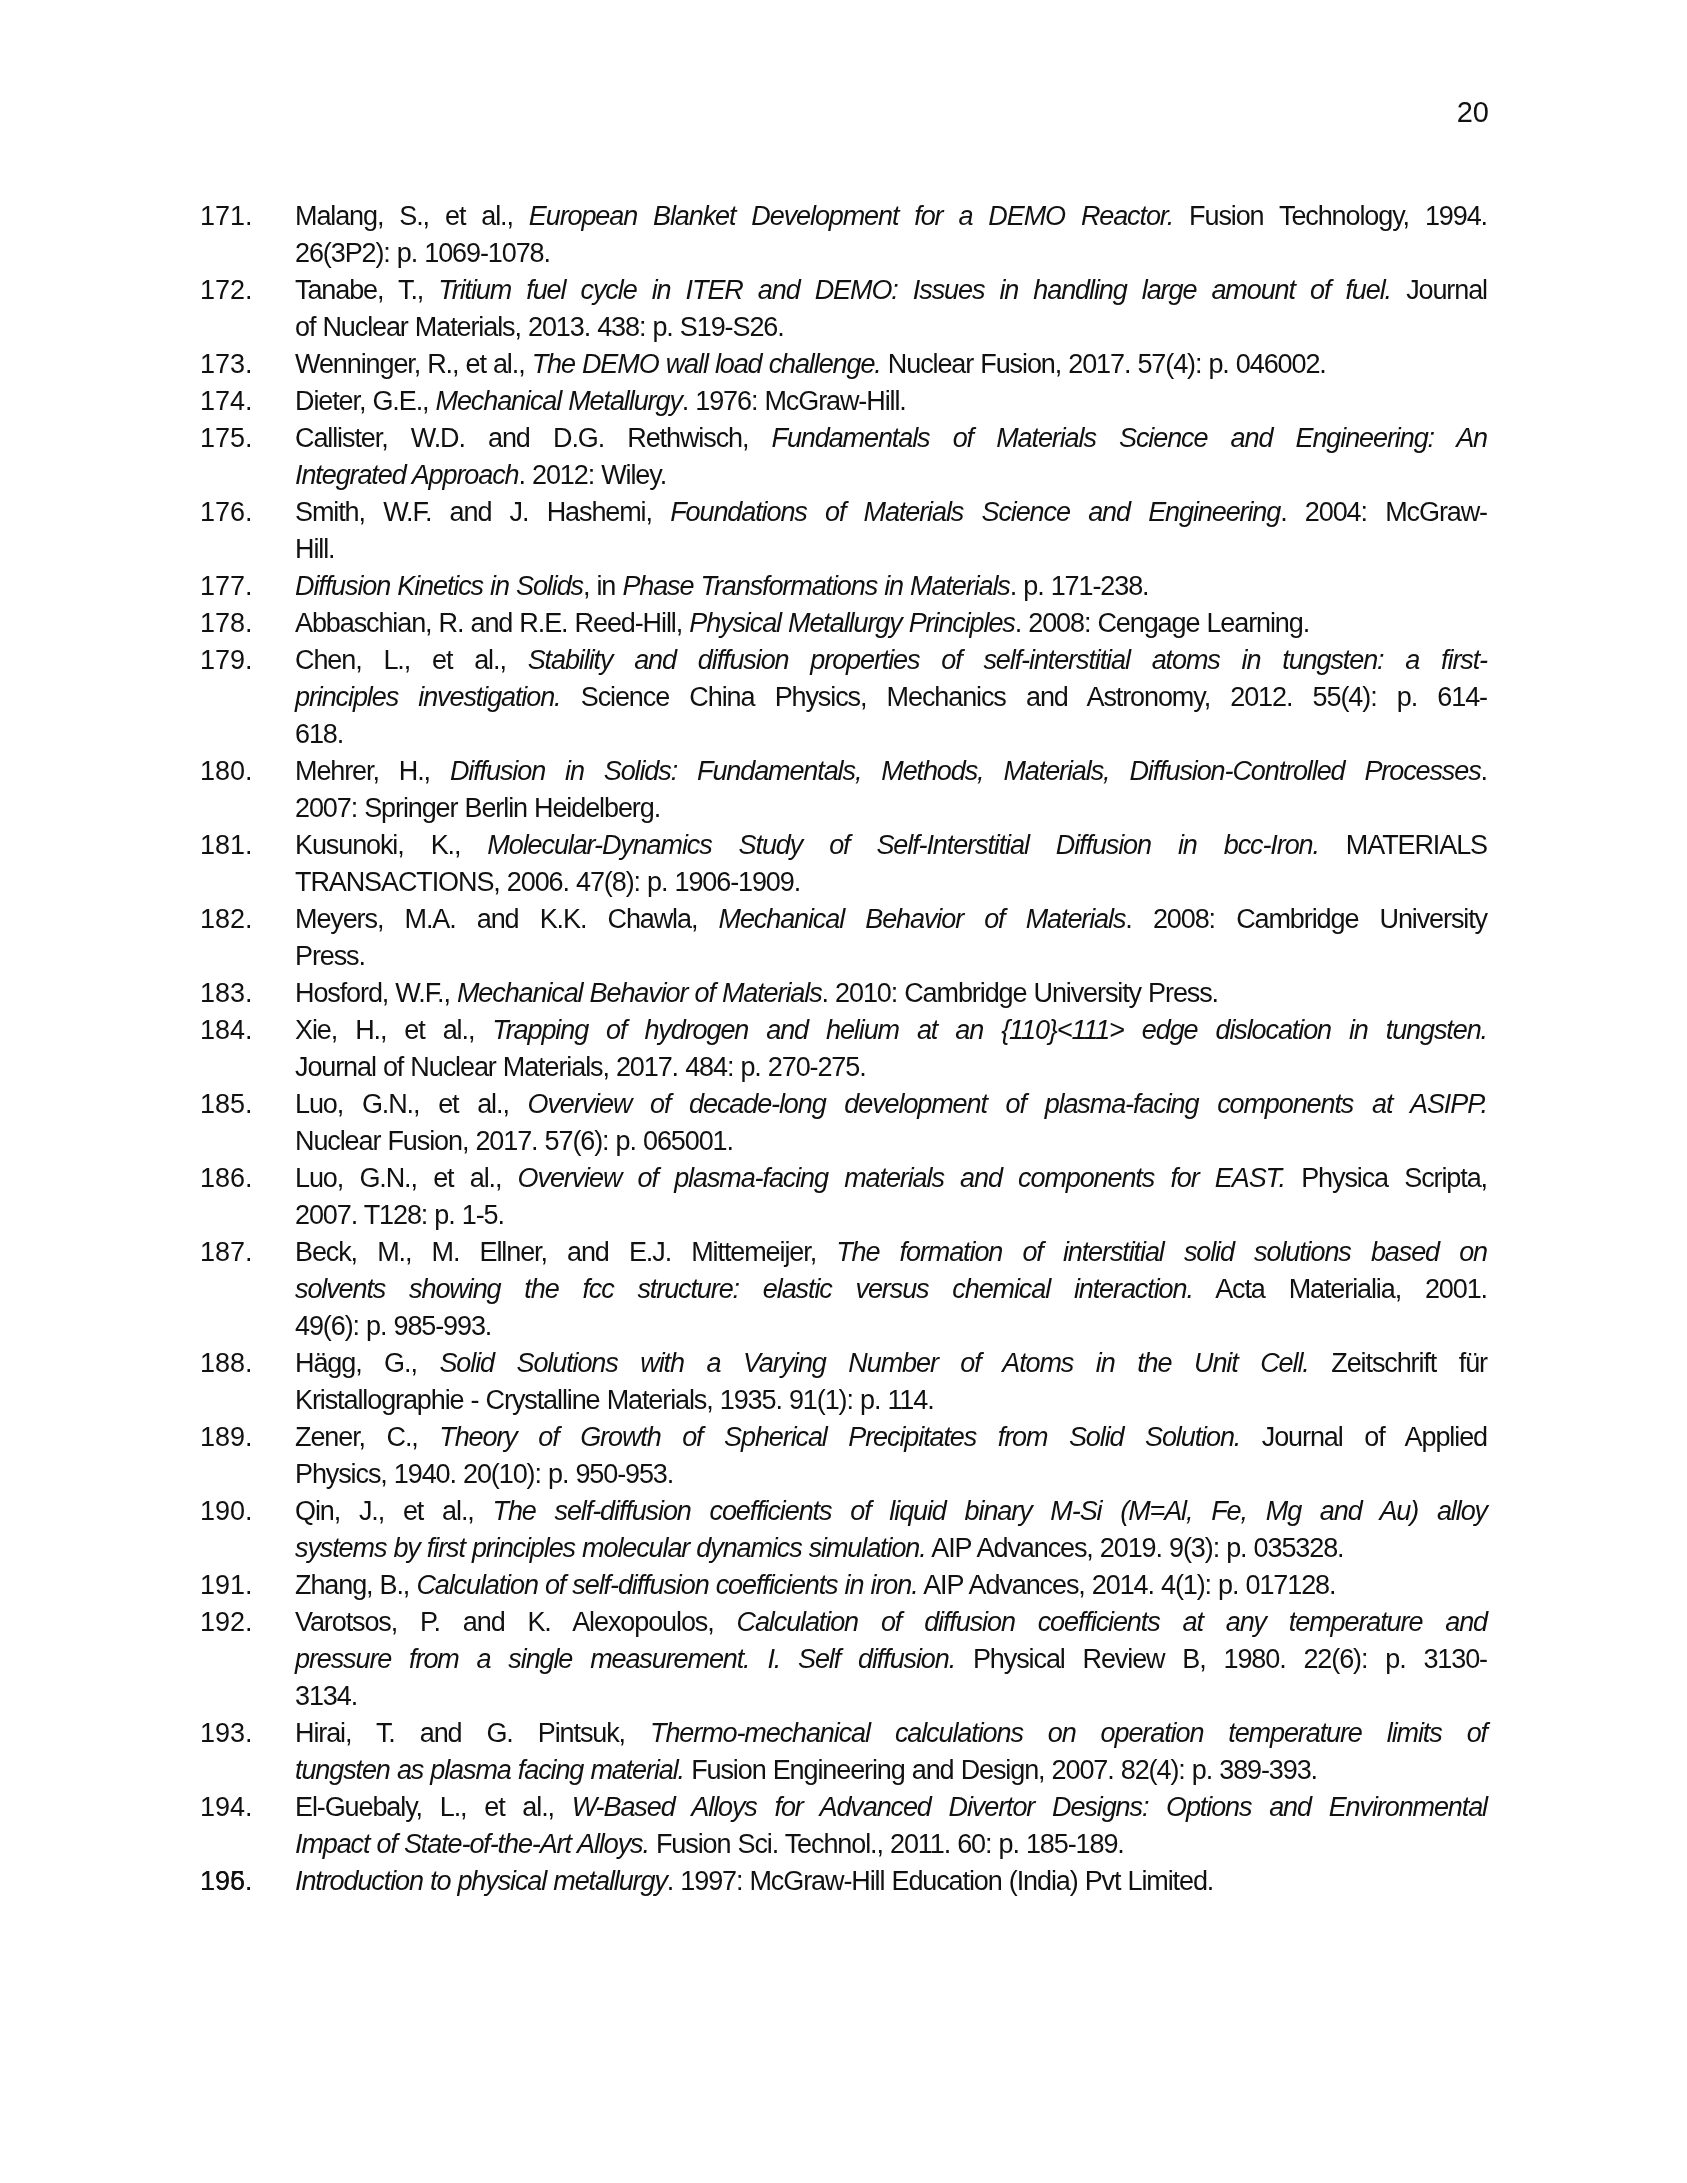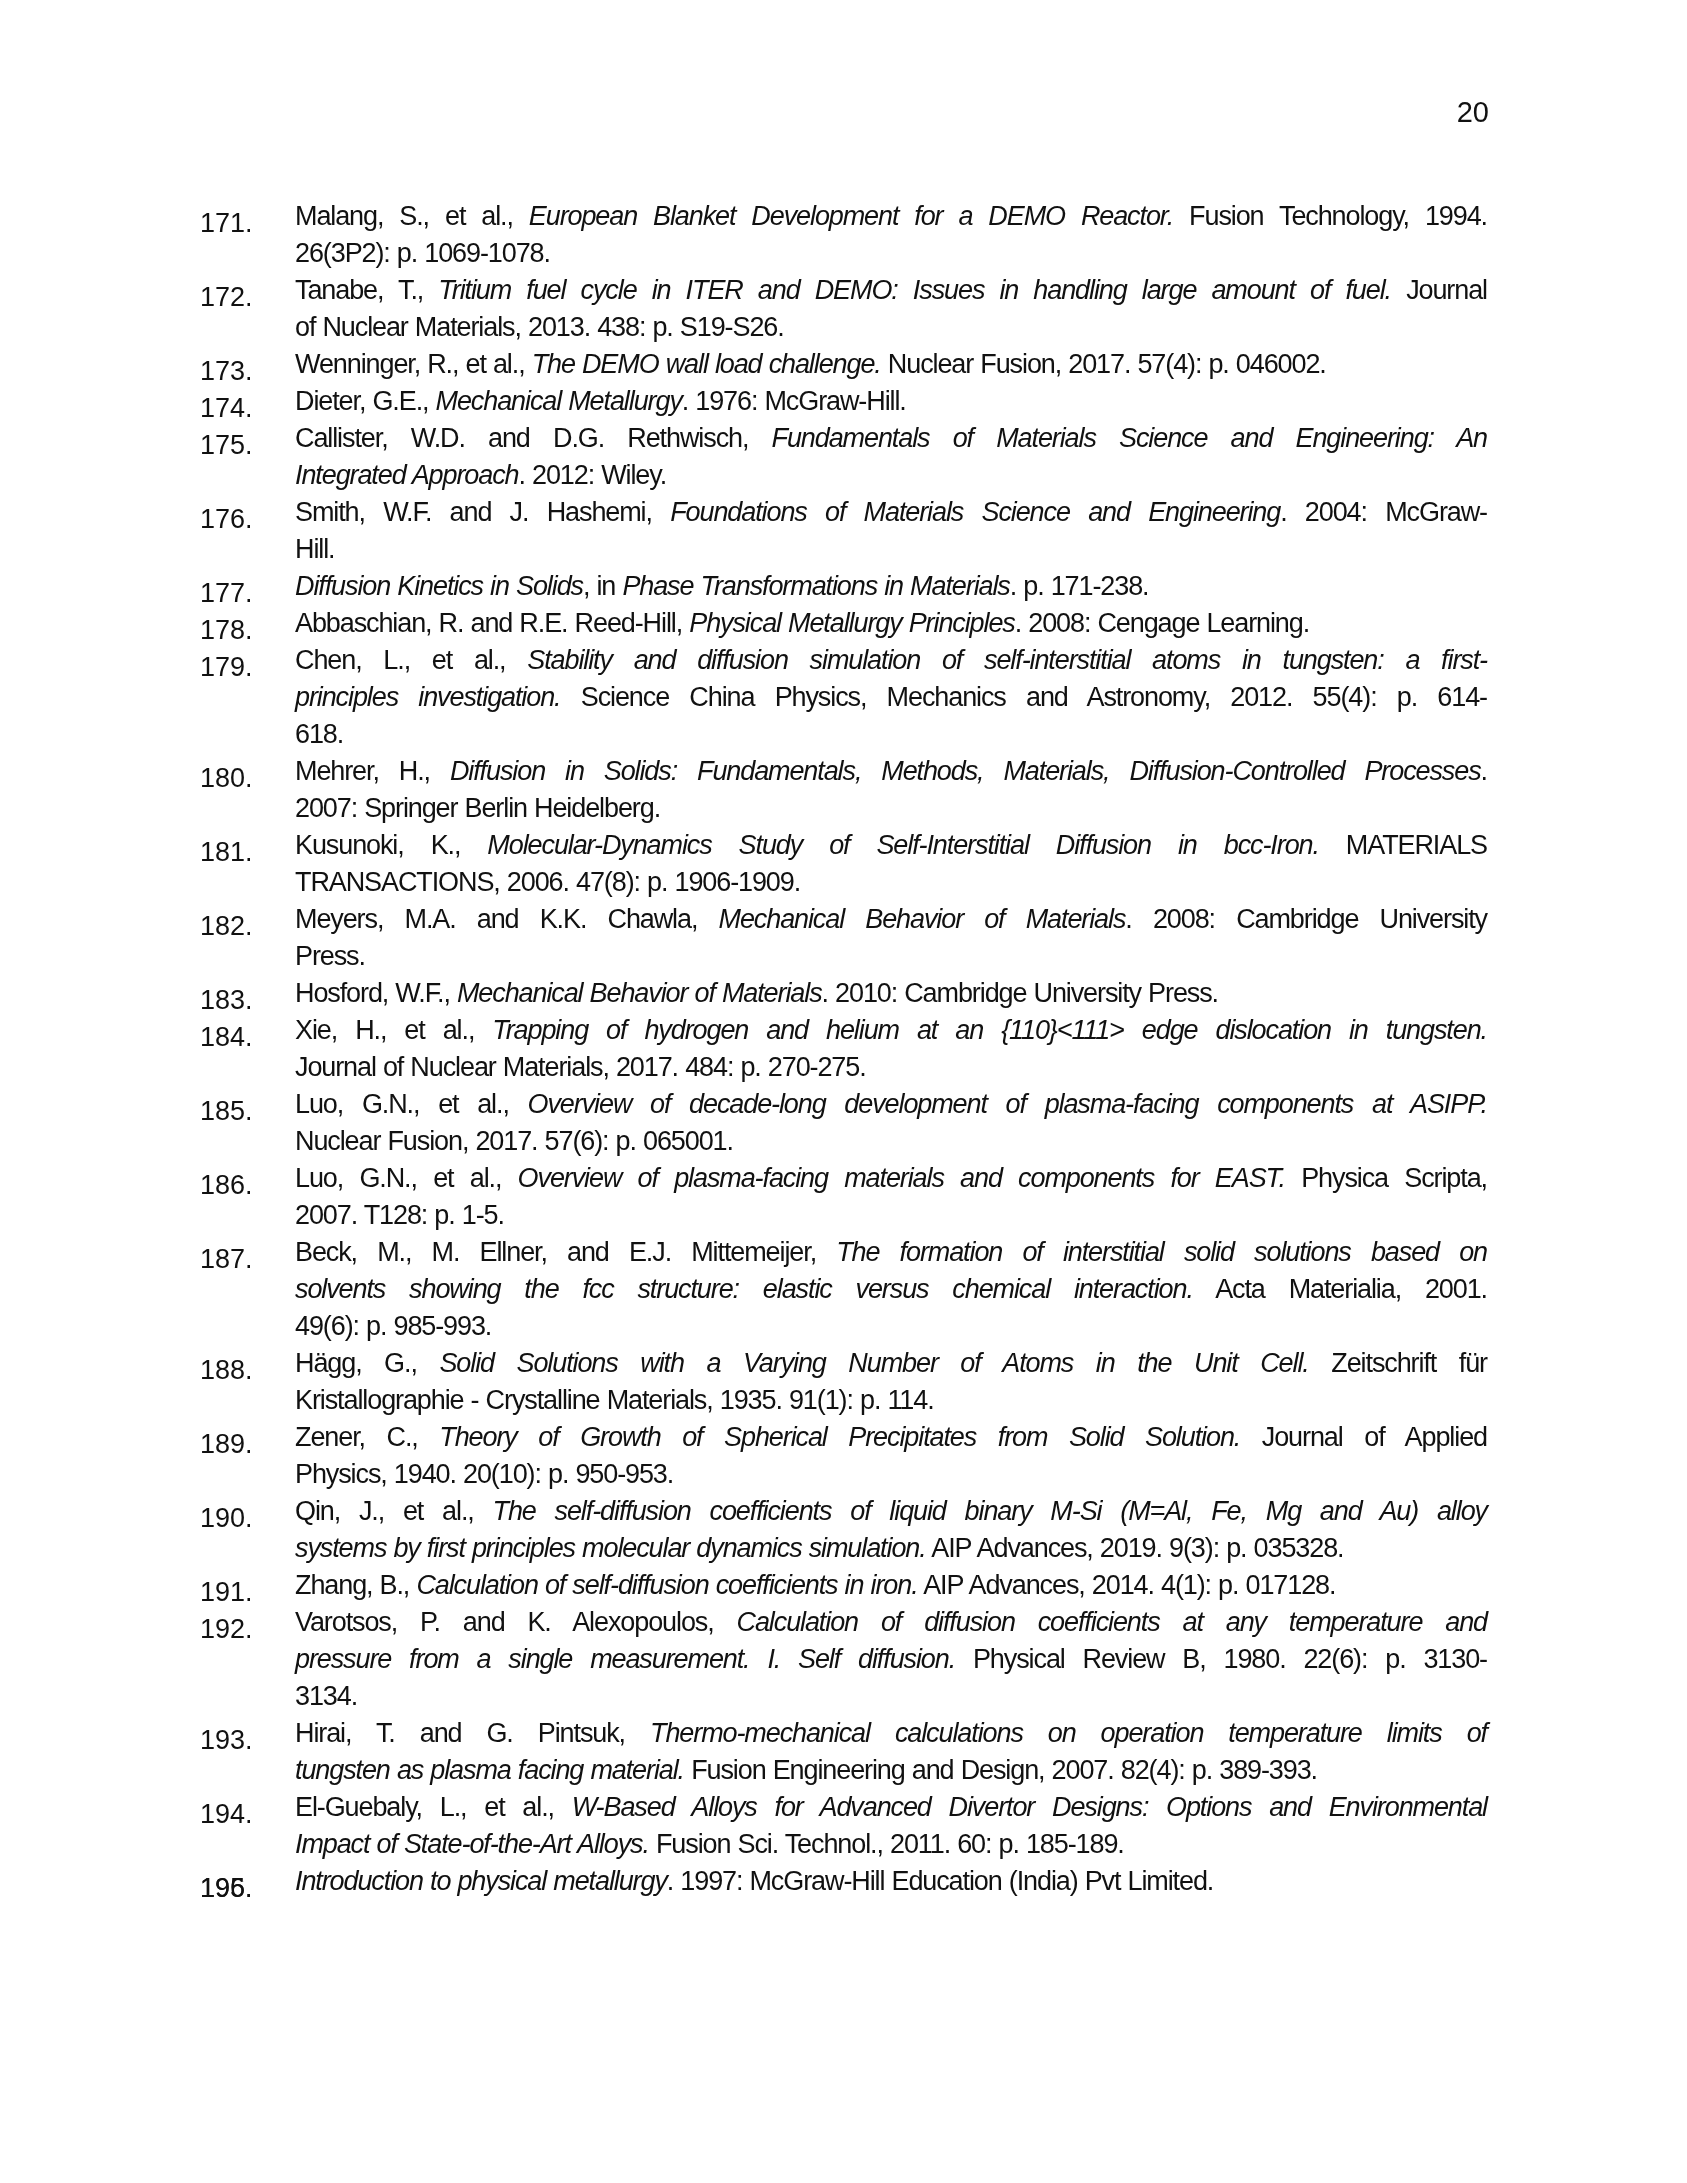--- a/index.html
+++ b/index.html
@@ -2,21 +2,21 @@
 <html style="font-size:10.6px"><head>
 <meta charset="utf-8">
 <style>
   html, body { margin: 0; padding: 0; background: #ffffff; }
   body { width: 1687px; height: 2183px; position: relative; overflow: hidden;
          font-family: "Liberation Sans", "DejaVu Sans", sans-serif; color: #111111; }
   .page-number { position: absolute; top: 94px; left: 1429px; width: 60px; text-align: right;
                  font-size: 29px; line-height: 36px; }
   .ref-list { position: absolute; top: 198px; left: 0; width: 1687px; }
   .ref { position: relative; }
-  .ref-num { position: absolute; left: 200px; top: 7px; font-size: 27px; line-height: 37px; }
+  .ref-num { position: absolute; left: 200px; top: 0; font-size: 27px; line-height: 37px; }
   .ref-body { margin-left: 295px; width: 1192px; }
   .line { font-size: 27px; line-height: 37px; height: 37px; white-space: nowrap;
           letter-spacing: -1.1px; word-spacing: 0.7px; overflow: visible; }
   .line.just { text-align: justify; text-align-last: justify; white-space: normal; }
   .s-i { font-style: italic; margin-top: 28px; }
   .s-b { font-weight: normal; }
 </style>
 </head>
 <body>
 
@@ -71,21 +71,21 @@
   </div>
     <div class="ref">
     <span class="ref-num">178.</span>
     <div class="ref-body">
         <div class="line"><span>Abbaschian, R. and R.E. Reed-Hill, </span><span class="s-i">Physical Metallurgy Principles</span><span>. 2008: Cengage Learning.</span></div>
       </div>
   </div>
     <div class="ref">
     <span class="ref-num">179.</span>
     <div class="ref-body">
-        <div class="line just"><span>Chen, L., et al., </span><span class="s-i">Stability and diffusion simulation of self-interstitial atoms in tungsten: a first-</span></div>
+        <div class="line just"><span>Chen, L., et al., </span><span class="s-i">Stability and diffusion properties of self-interstitial atoms in tungsten: a first-</span></div>
         <div class="line just"><span class="s-i">principles investigation.</span><span> Science China Physics, Mechanics and Astronomy, 2012. </span><span class="s-b">55</span><span>(4): p. 614-</span></div>
         <div class="line"><span>618.</span></div>
       </div>
   </div>
     <div class="ref">
     <span class="ref-num">180.</span>
     <div class="ref-body">
         <div class="line just"><span>Mehrer, H., </span><span class="s-i">Diffusion in Solids: Fundamentals, Methods, Materials, Diffusion-Controlled Processes</span><span>.</span></div>
         <div class="line"><span>2007: Springer Berlin Heidelberg.</span></div>
       </div>

